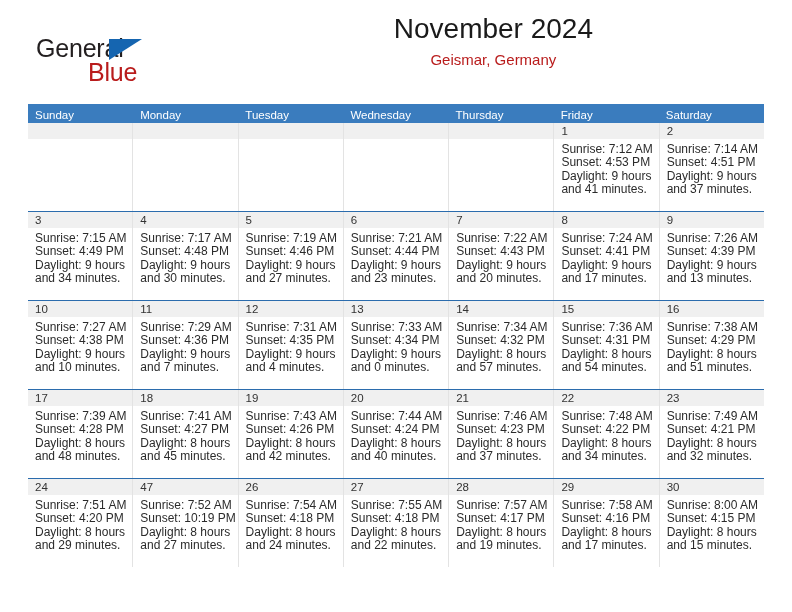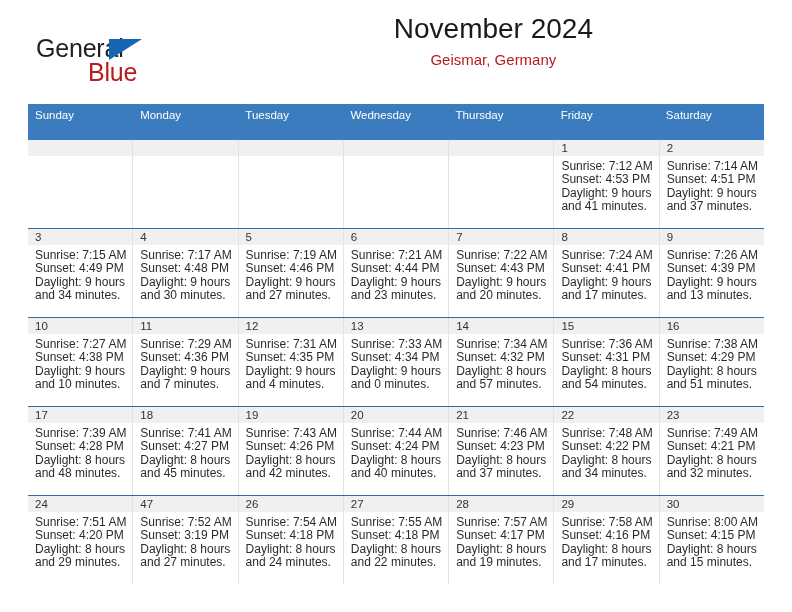--- a/index.html
+++ b/index.html
@@ -95,21 +95,21 @@
     width: 736px;
   }
   .weekday-row {
     display: flex;
     width: 100%;
     background: #3a7cbe;
   }
   .weekday {
     flex: 1 1 0;
     box-sizing: border-box;
-    padding: 4px 0 18px 7px;
+    padding: 4px 0 1px 7px;
     font-size: 11.5px;
     color: #ffffff;
     line-height: 14px;
     white-space: nowrap;
   }
 
   .week-row {
     display: flex;
     width: 100%;
     border-top: 1.5px solid #2b6cad;
@@ -427,21 +427,21 @@
               <div>Sunrise: 7:51 AM</div>
               <div>Sunset: 4:20 PM</div>
               <div>Daylight: 8 hours</div>
               <div>and 29 minutes.</div>
             </div>
           </div>
           <div class="day-cell">
             <div class="day-number-band">47</div>
             <div class="day-body">
               <div>Sunrise: 7:52 AM</div>
-              <div>Sunset: 3:19 PM</div>
+              <div>Sunset: 10:19 PM</div>
               <div>Daylight: 8 hours</div>
               <div>and 27 minutes.</div>
             </div>
           </div>
           <div class="day-cell">
             <div class="day-number-band">26</div>
             <div class="day-body">
               <div>Sunrise: 7:54 AM</div>
               <div>Sunset: 4:18 PM</div>
               <div>Daylight: 8 hours</div>

